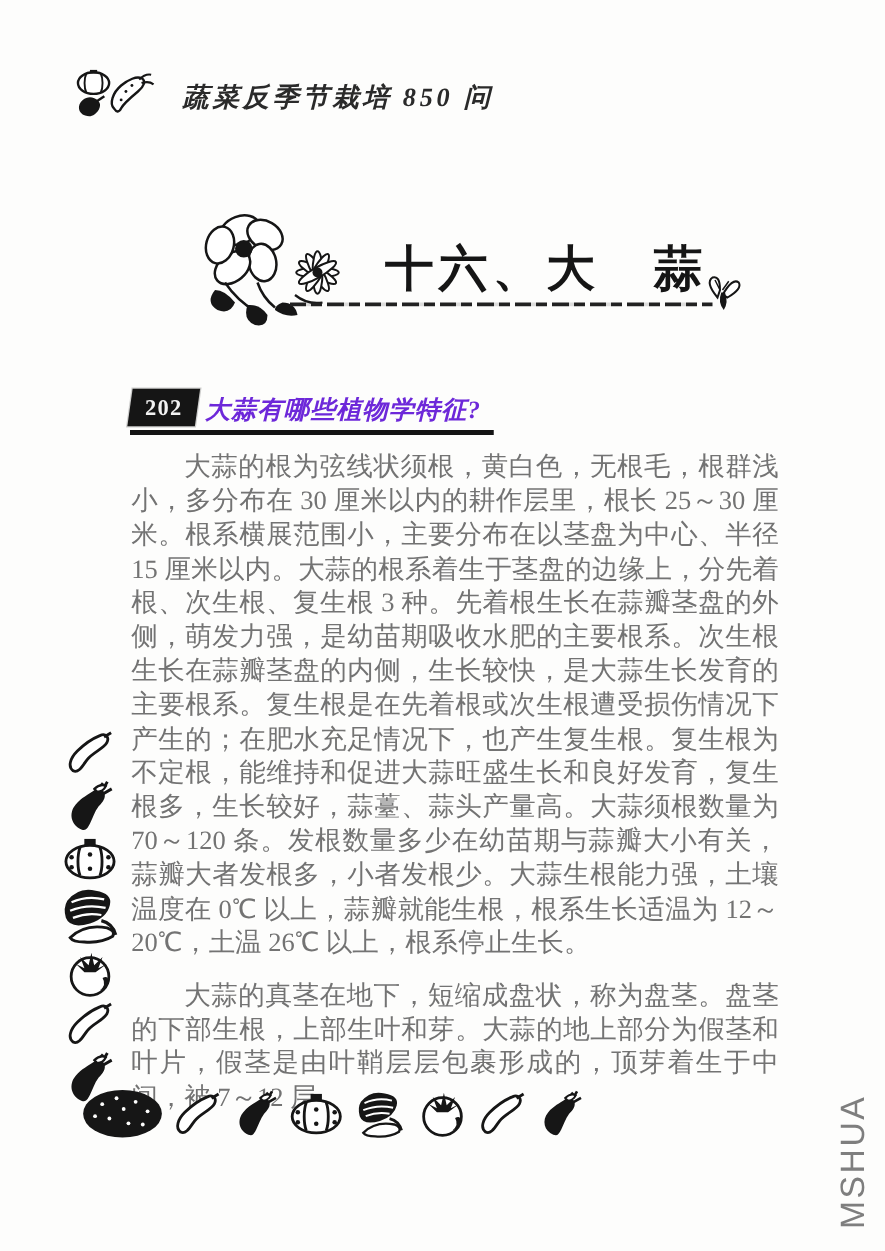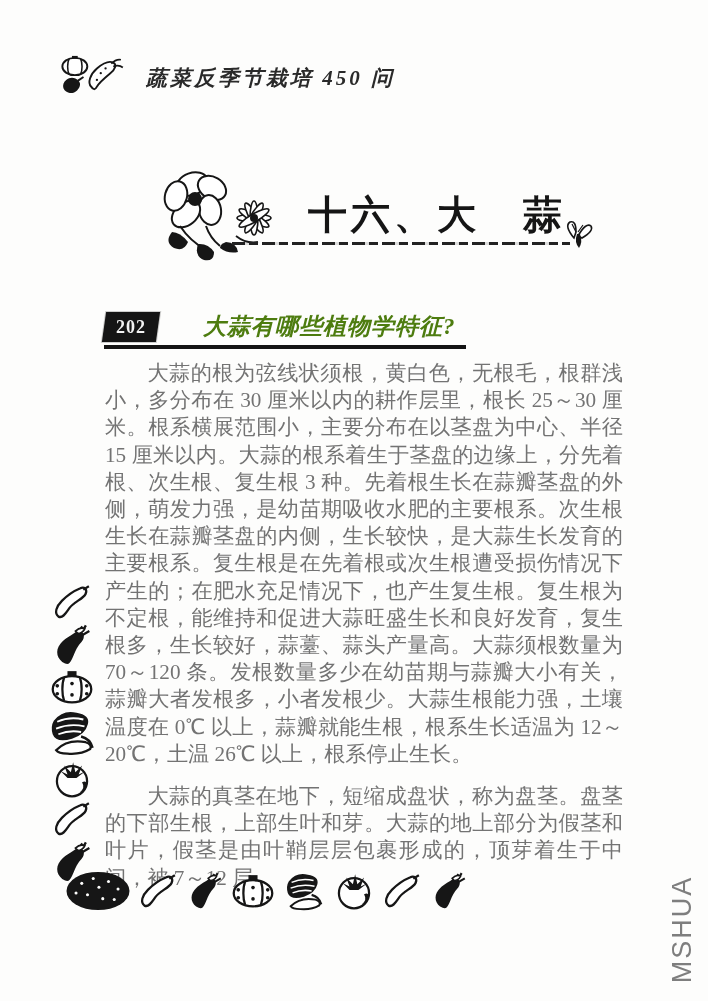--- a/index.html
+++ b/index.html
@@ -44,22 +44,22 @@
     border-bottom: 4px solid #141414; padding-bottom: 3px; padding-right: 10px; }
   .q-number {
     display: inline-flex; align-items: center; justify-content: center;
     min-width: 54px; height: 30px; background: #151515; color: #f2f2f2;
     font-weight: bold; font-size: 18px; letter-spacing: 1px;
     transform: skewX(-8deg); margin-right: 6px;
     box-shadow: 0 0 0 1px #15151533;
   }
   .q-number span { transform: skewX(8deg); }
   .q-title {
-    font-size: 23px; font-weight: bold; font-style: italic;
-    letter-spacing: 1px; white-space: nowrap; color: #4d7c0f; margin-left: 39px;
+    font-size: 20px; font-weight: bold; font-style: italic;
+    letter-spacing: 1px; white-space: nowrap; color: #6d28d9;
   }
   
   .body-text {
     position: absolute; left: 105px; top: 360px; width: 518px;
     font-size: 21.2px; line-height: 27.2px; text-align: justify;
     color: #737373;
   }
   .body-text p { text-indent: 2em; }
   .body-text p + p { margin-top: 15px; }
   
@@ -174,21 +174,21 @@
     </symbol>
   </defs>
 </svg>
 
 <div class="page">
 
   <div class="running-head">
     <svg class="veg-cluster" viewBox="0 0 76 50">
         <use href="#sym-veg-cluster"></use>
       </svg>
-    <div class="book-title">蔬菜反季节栽培 450 问</div>
+    <div class="book-title">蔬菜反季节栽培 850 问</div>
   </div>
 
   <div class="chapter">
     <svg class="flower" viewBox="0 0 150 102">
         <use href="#sym-flower"></use>
       </svg>
     <div class="chapter-title">十六、大　蒜</div>
     <div class="chapter-rule"></div>
     <svg class="butterfly" viewBox="0 0 38 36">
         <use href="#sym-butterfly"></use>

